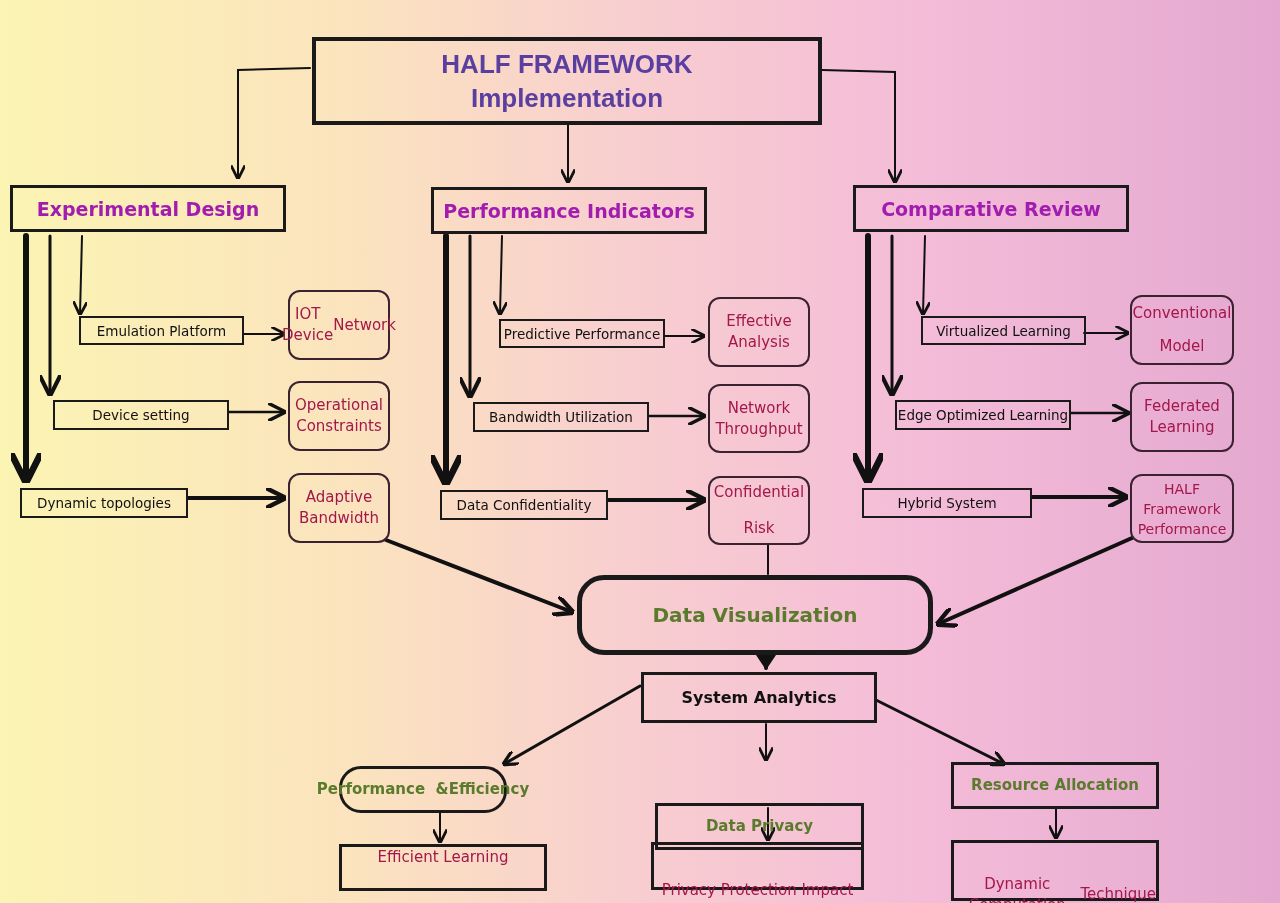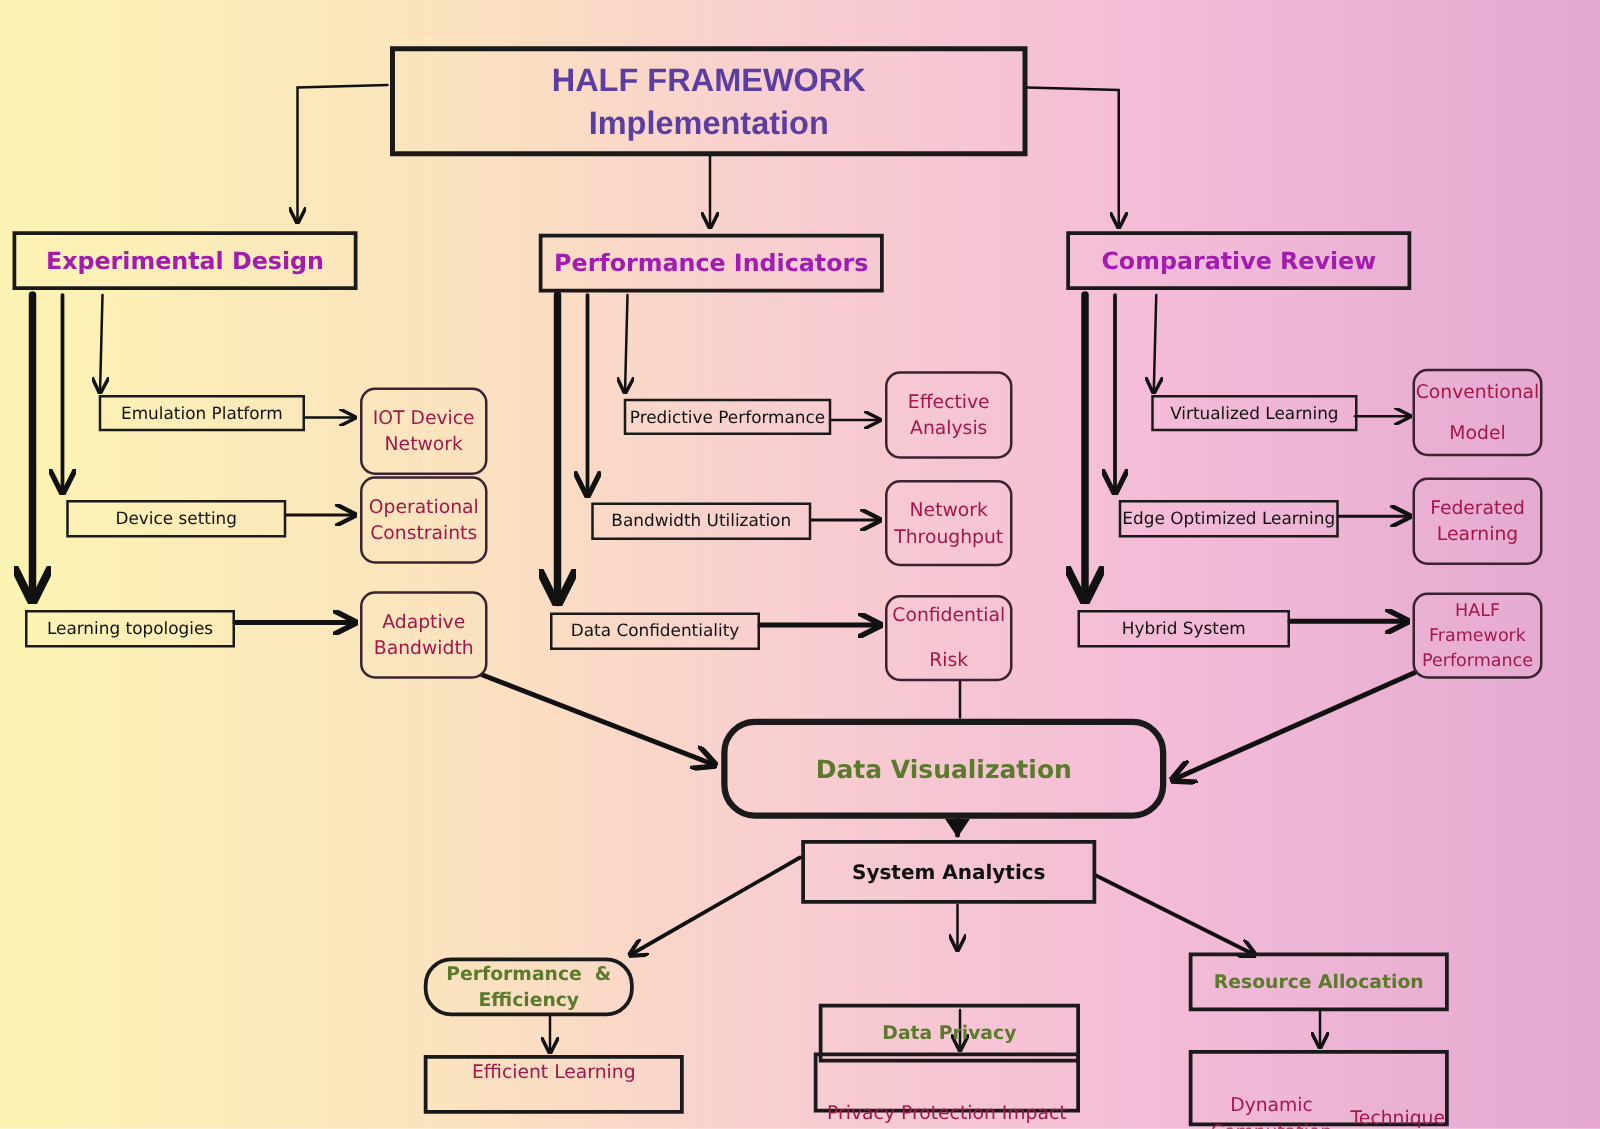--- a/index.html
+++ b/index.html
@@ -101,24 +101,24 @@
   <span class="cat-text">Comparative Review</span>
 </div>
 
 <div class="box sub-box" style="left:79px;top:316px;width:165px;height:29px;">
   <span class="sub-text">Emulation Platform</span>
 </div>
 <div class="box sub-box" style="left:53px;top:400px;width:176px;height:30px;">
   <span class="sub-text">Device setting</span>
 </div>
 <div class="box sub-box" style="left:20px;top:488px;width:168px;height:30px;">
-  <span class="sub-text">Learning topologies</span>
-</div>
-
-<div class="box out-box" style="left:288px;top:310px;width:102px;height:70px;flex-direction:column;">
+  <span class="sub-text">Dynamic topologies</span>
+</div>
+
+<div class="box out-box" style="left:288px;top:290px;width:102px;height:70px;flex-direction:row;">
   <span class="out-text">IOT Device</span>
   <span class="out-text">Network</span>
 </div>
 <div class="box out-box" style="left:288px;top:381px;width:102px;height:70px;flex-direction:column;">
   <span class="out-text">Operational</span>
   <span class="out-text">Constraints</span>
 </div>
 <div class="box out-box" style="left:288px;top:473px;width:102px;height:70px;flex-direction:column;">
   <span class="out-text">Adaptive</span>
   <span class="out-text">Bandwidth</span>
@@ -172,21 +172,21 @@
 </div>
 
 <div class="box viz-box" style="left:577px;top:575px;width:356px;height:80px;border-radius:27px;">
   <span class="viz-text">Data Visualization</span>
 </div>
 
 <div class="box sys-box" style="left:641px;top:672px;width:236px;height:51px;">
   <span class="sys-text">System Analytics</span>
 </div>
 
-<div class="box bot-cat" style="left:339px;top:766px;width:168px;height:47px;flex-direction:column;border-radius:22px;">
+<div class="box bot-cat" style="left:339px;top:766px;width:168px;height:47px;flex-direction:row;border-radius:22px;">
   <span class="bot-cat-text" style="white-space:pre;">Performance  &amp;</span>
   <span class="bot-cat-text">Efficiency</span>
 </div>
 <div class="box bot-cat" style="left:655px;top:762px;width:209px;height:47px;margin-top:41px;">
   <span class="bot-cat-text">Data Privacy</span>
 </div>
 <div class="box bot-cat" style="left:951px;top:762px;width:208px;height:47px;">
   <span class="bot-cat-text">Resource Allocation</span>
 </div>
 

